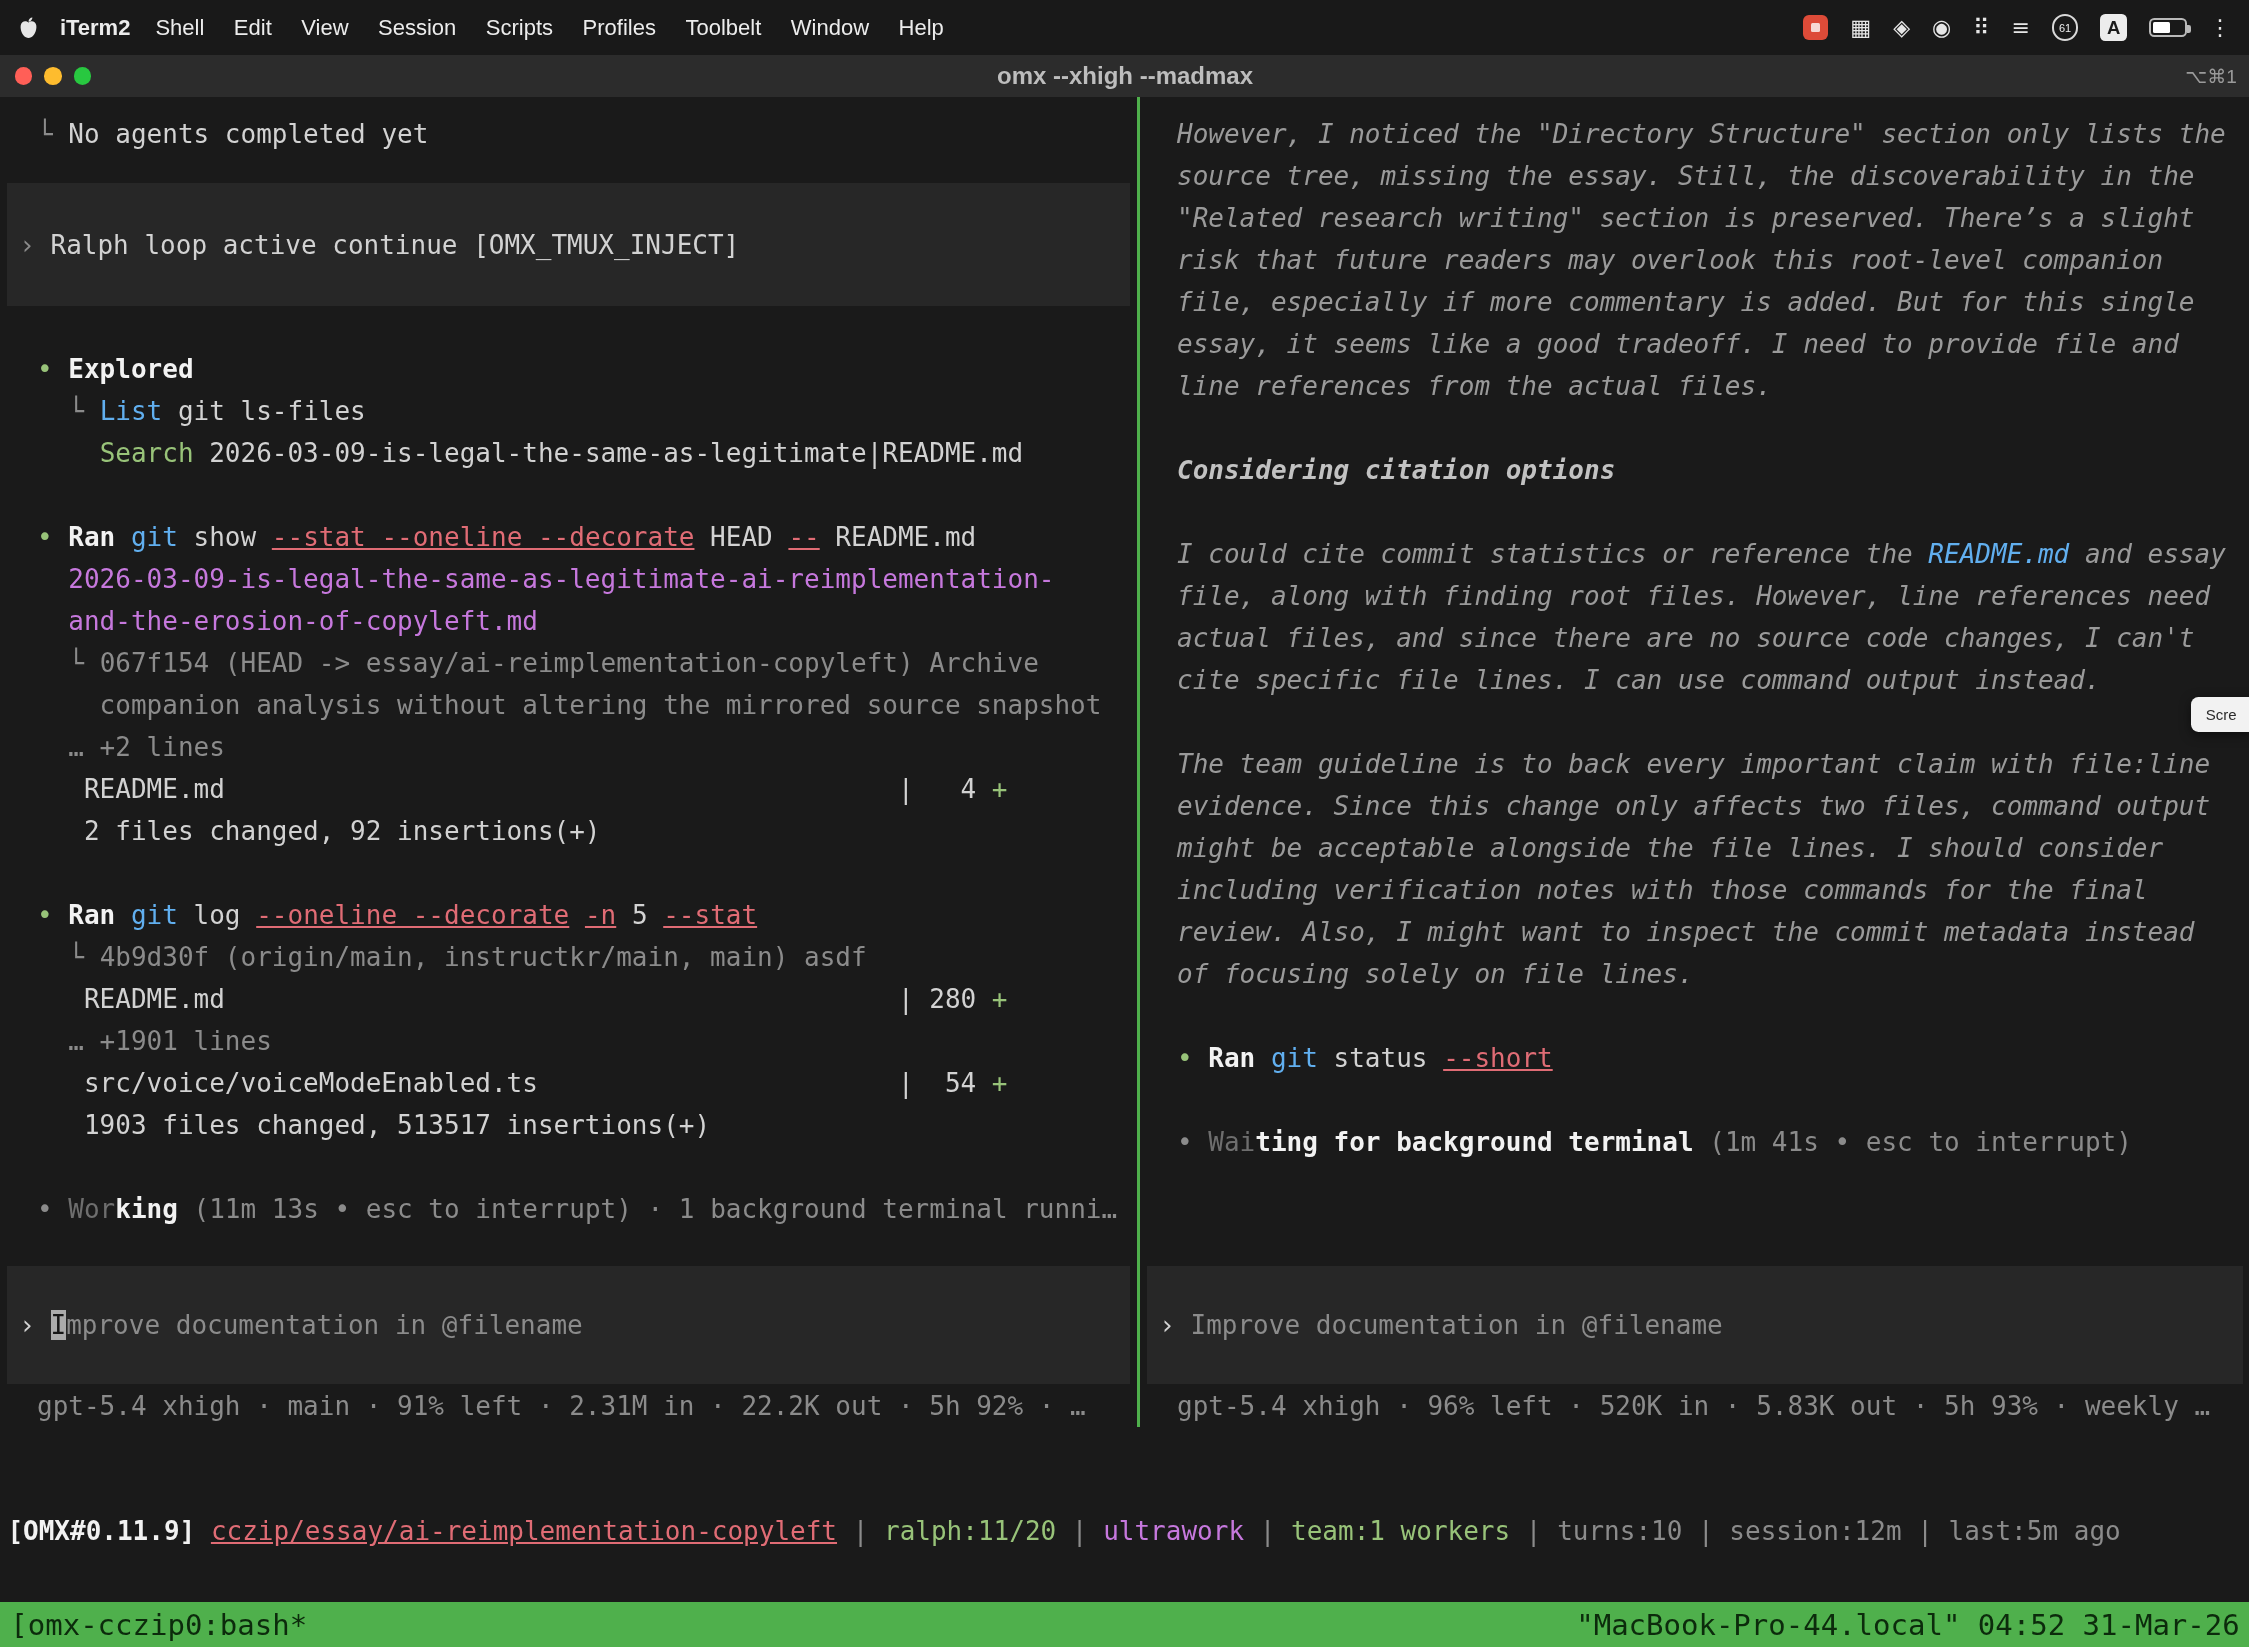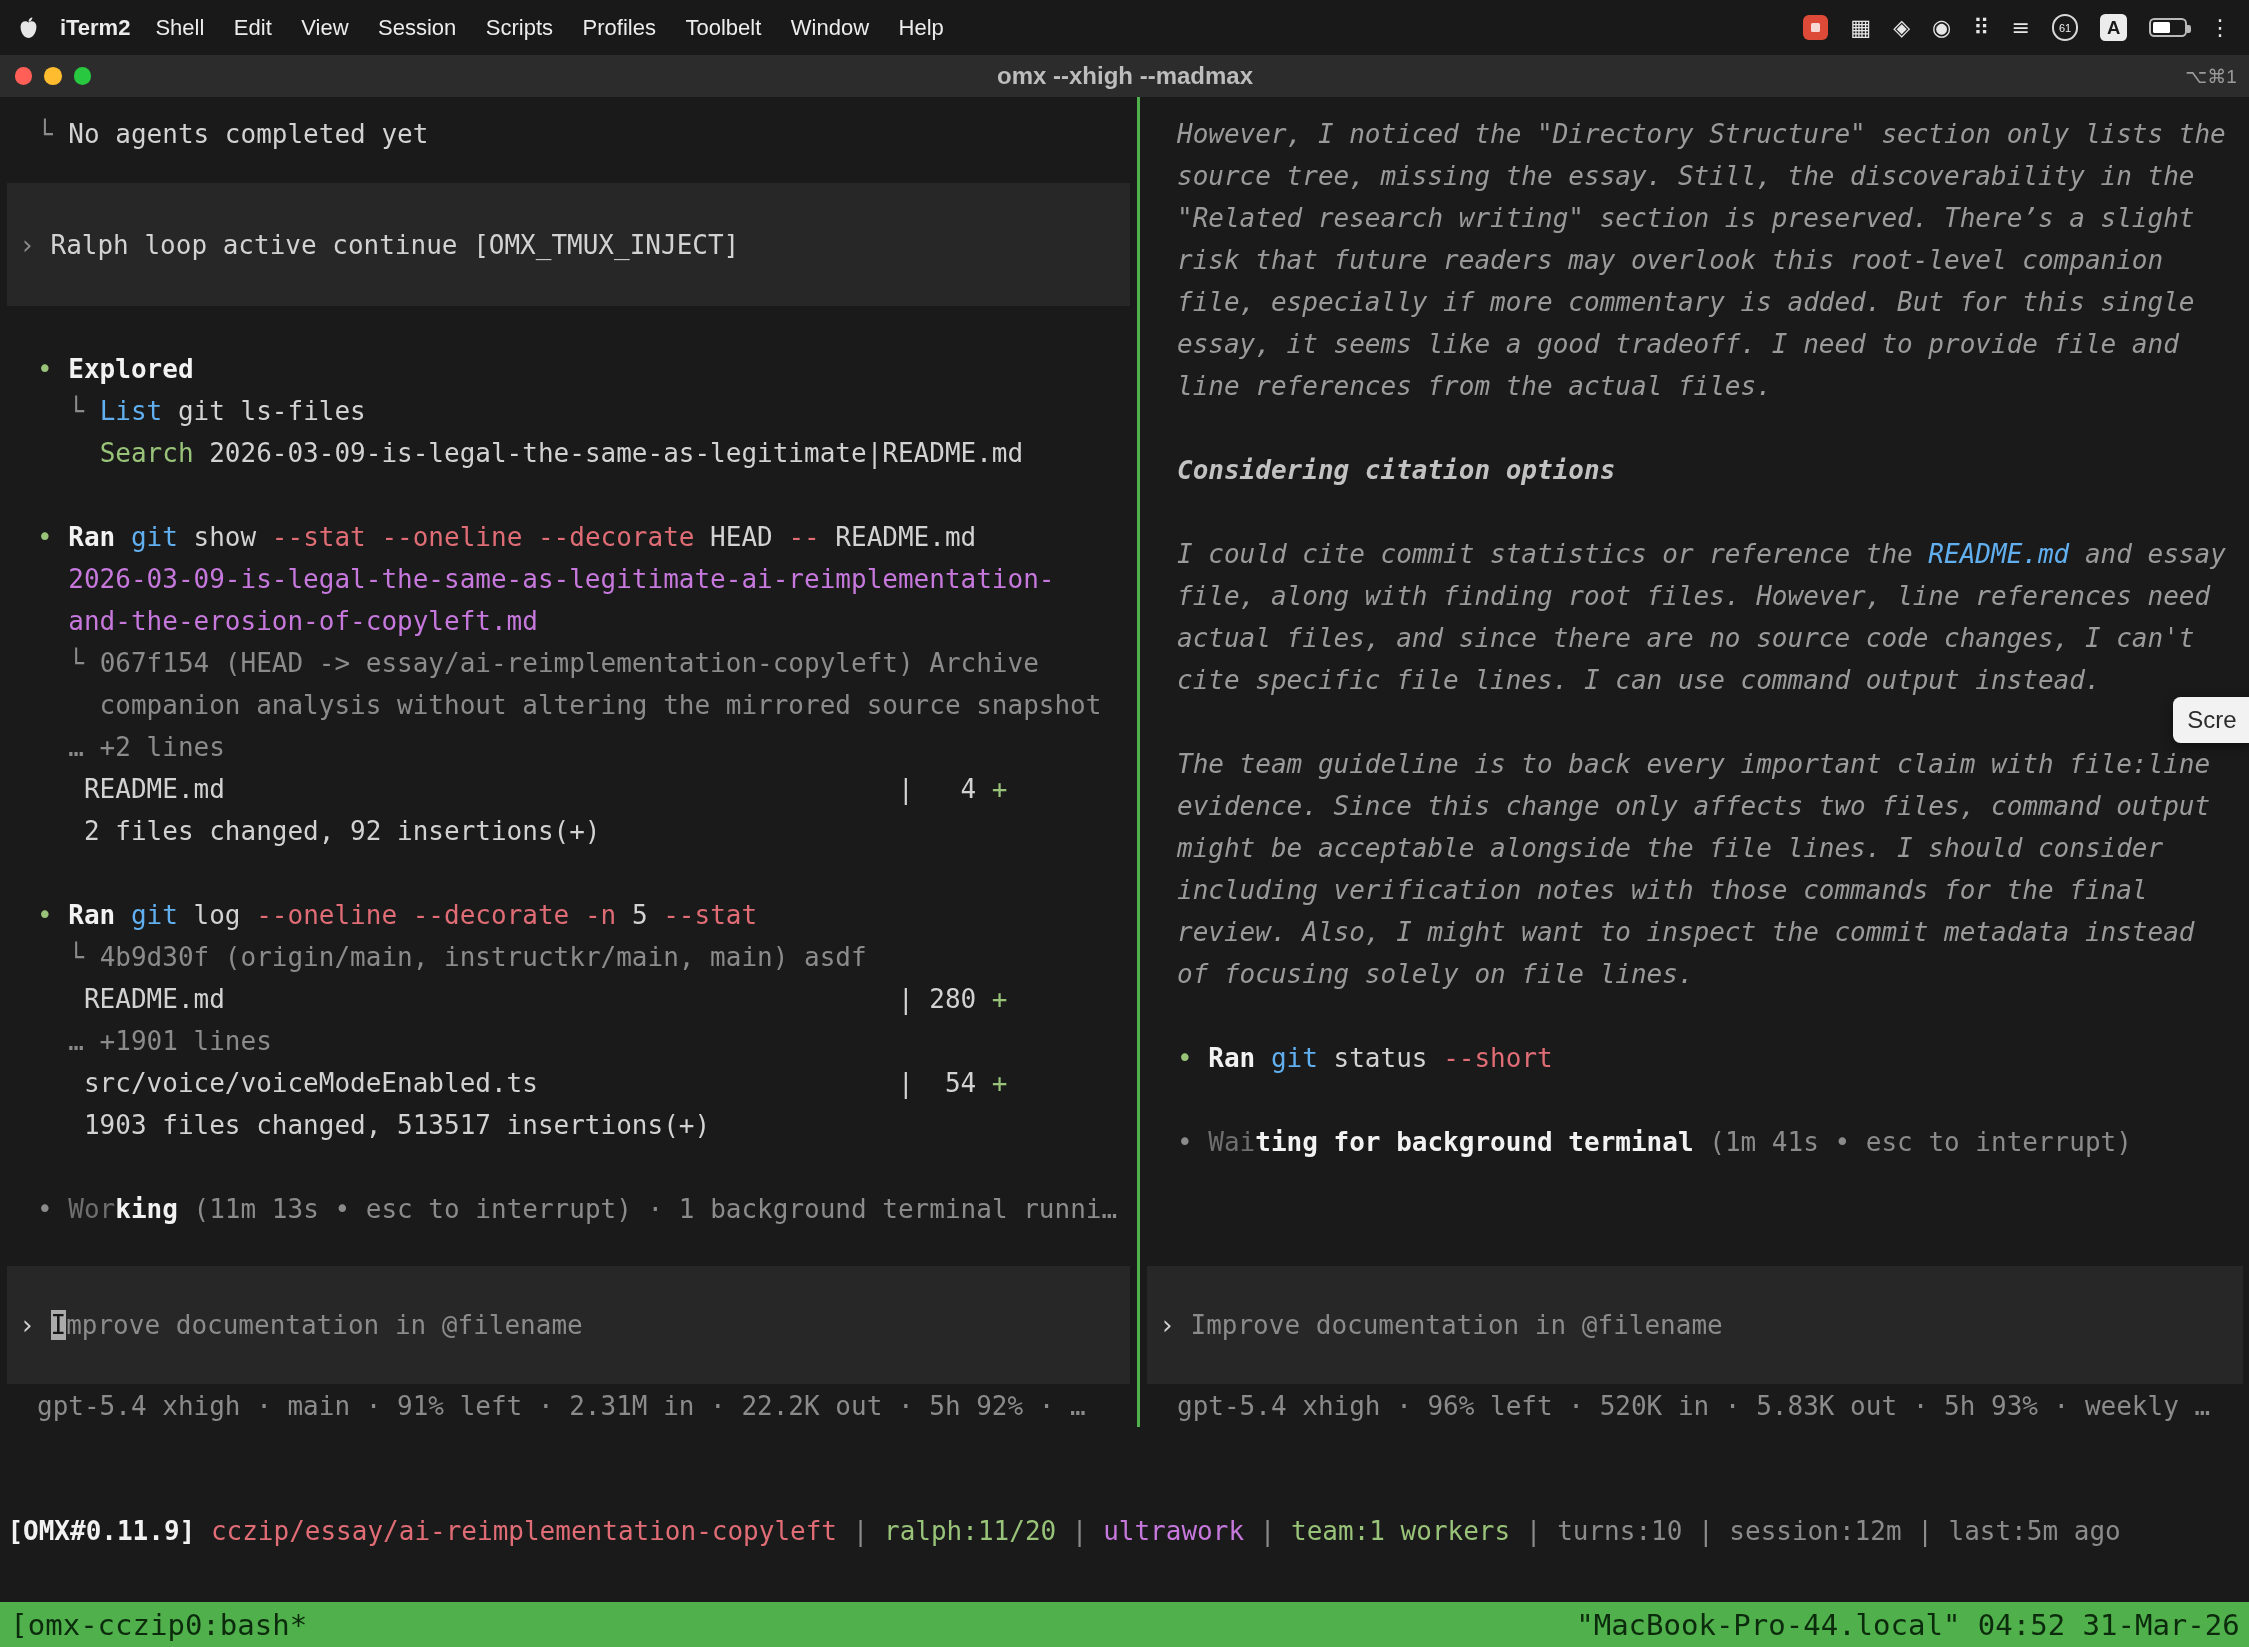--- a/index.html
+++ b/index.html
@@ -59,36 +59,36 @@
   .statusline { margin-top:1.5px; }
 
   
   .fg { color:#d2d2d2; }
   .dim { color:#8b8b8b; }
   .faint { color:#6e6e6e; }
   .wb { color:#f2f2f2; font-weight:bold; }
   .grn { color:#98c379; }
   .blu { color:#61afef; }
   .mag { color:#c678dd; }
-  .red { color:#e06c75; }
+  .red { color:#e06c75;text-decoration:underline; }
   .it { font-style:italic; }
   .itdim { color:#9a9a9a; font-style:italic; }
   .ithead { color:#c2c2c2; font-style:italic; font-weight:bold; }
   .cursor { background:#ababab; color:#161616; }
 
   
   .omx-status { position:absolute; top:1466px; left:0; width:2250px; height:42px; line-height:42px;
                 white-space:pre; overflow:hidden; padding-left:7.4px;margin-top:44px; }
   .tmux-bar { position:absolute; bottom:0; left:0; width:2250px; height:46px; background:#4fb04c;
               color:#0c2b0c; display:flex; align-items:center; justify-content:space-between;
               padding:0 10.3px; font-size:29px; white-space:pre; }
 
   
   .overlay-btn { position:absolute; right:0; top:697px; background:#f2f2f2; color:#2b2b2b;
-                 font-family:"Liberation Sans",sans-serif; font-size:24px; padding:8.9px 13.3px 8.9px 14.8px;
+                 font-family:"Liberation Sans",sans-serif; font-size:15px; padding:8.9px 13.3px 8.9px 14.8px;
                  border-radius:7.4px 0 0 7.4px; box-shadow:0 3px 10.3px rgba(0,0,0,.5); }
 </style>
 </head>
 <body>
 
 <div class="screen">
 
   <div class="menubar">
     <div class="mb-left">
       <span class="apple">

